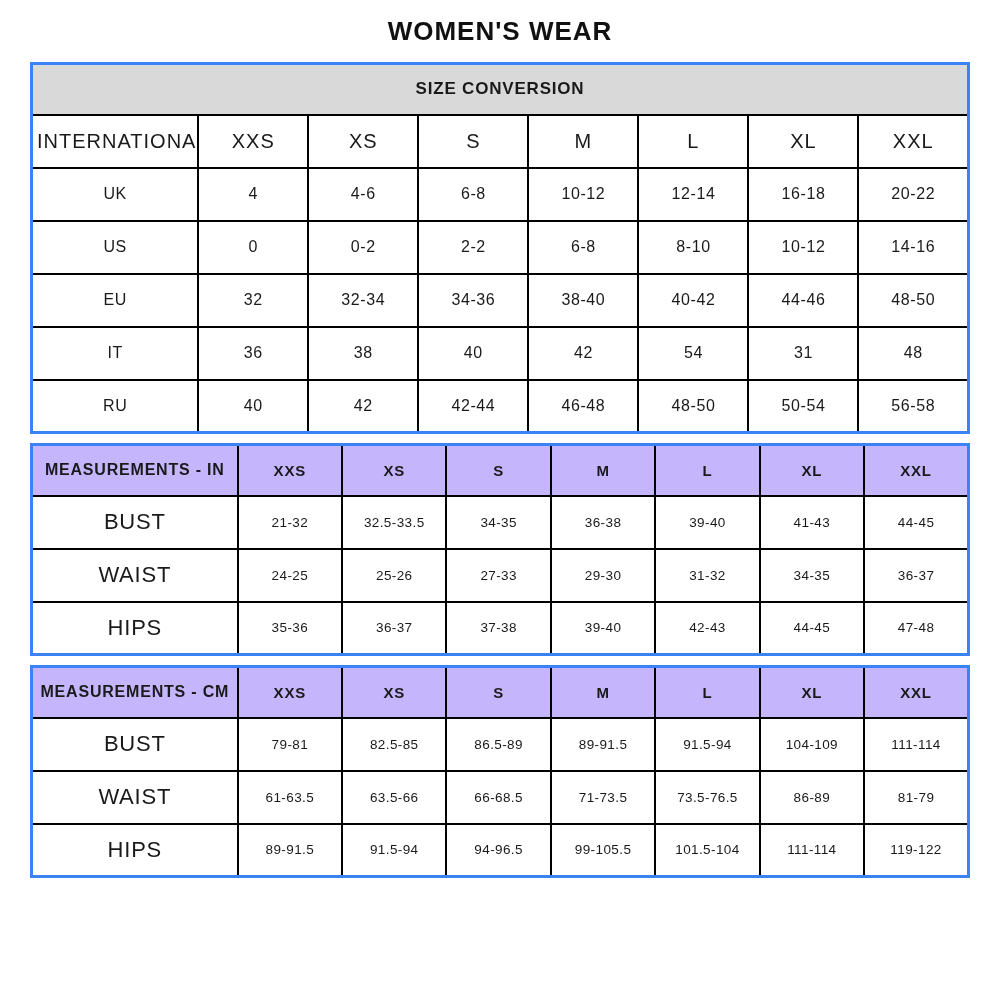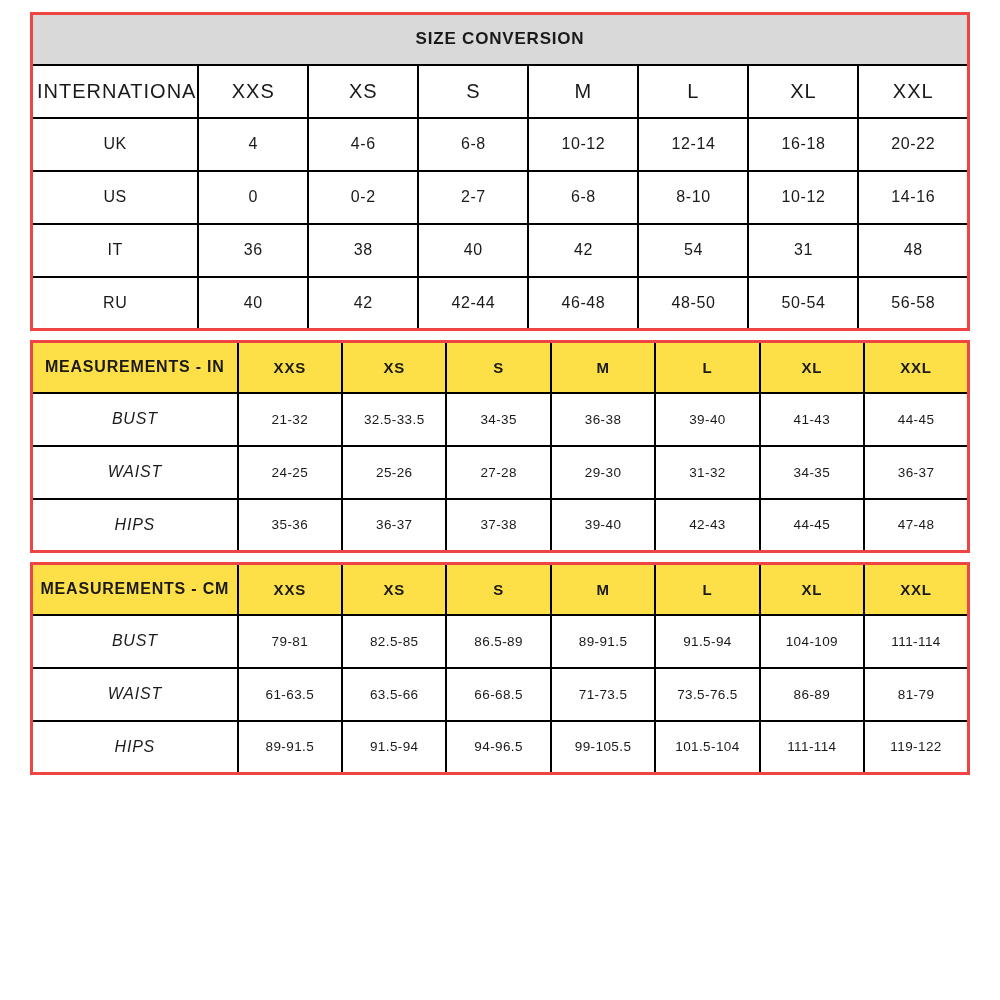--- a/index.html
+++ b/index.html
@@ -22,21 +22,21 @@
     font-weight: 700;
     letter-spacing: 1px;
     margin: 4px 0 15px 0;
     color: #111111;
   }
   table {
     width: 100%;
     border-collapse: collapse;
     table-layout: fixed;
     margin-bottom: 9px;
-    border: 3px solid #ef4444;
+    border: 3px solid #3b82f6;
   }
   th, td {
     border: 2px solid #000000;
     text-align: center;
     vertical-align: middle;
     padding: 0 4px;
     overflow: hidden;
     white-space: nowrap;
   }
   
@@ -60,46 +60,46 @@
     height: 53px;
     font-size: 16px;
     font-weight: 400;
     letter-spacing: 0.6px;
     text-align: center;
   }
   .sc-row th { font-weight: 400; }
   
   .m-head th {
     height: 51px;
-    background: #fde047;
+    background: #c4b5fd;
     font-size: 15px;
     font-weight: 700;
     letter-spacing: 0.8px;
   }
   .m-head th.m-title { font-size: 16px; }
   .m-row th {
     height: 53px;
-    font-size: 16px;
+    font-size: 22px;
     font-weight: 400;
     letter-spacing: 0.8px;
-    font-style: italic;
   }
   .m-row td {
     height: 53px;
     font-size: 13.5px;
     font-weight: 400;
     letter-spacing: 0.4px;
     margin-top: 32px;
   }
 </style>
 </head>
 <body>
 
 <div class="page">
 
+  <h1 class="page-title">WOMEN'S WEAR</h1>
 
   <table>
     <colgroup>
         <col style="width:17.8%">
         <col span="7">
       </colgroup>
     <thead>
       <tr>
         <th class="banner-cell" colspan="8">SIZE CONVERSION</th>
       </tr>
@@ -122,25 +122,35 @@
         <td>6-8</td>
         <td>10-12</td>
         <td>12-14</td>
         <td>16-18</td>
         <td>20-22</td>
       </tr>
       <tr class="sc-row">
         <th>US</th>
         <td>0</td>
         <td>0-2</td>
-        <td>2-7</td>
+        <td>2-2</td>
         <td>6-8</td>
         <td>8-10</td>
         <td>10-12</td>
         <td>14-16</td>
+      </tr>
+      <tr class="sc-row">
+        <th>EU</th>
+        <td>32</td>
+        <td>32-34</td>
+        <td>34-36</td>
+        <td>38-40</td>
+        <td>40-42</td>
+        <td>44-46</td>
+        <td>48-50</td>
       </tr>
       <tr class="sc-row">
         <th>IT</th>
         <td>36</td>
         <td>38</td>
         <td>40</td>
         <td>42</td>
         <td>54</td>
         <td>31</td>
         <td>48</td>
@@ -183,21 +193,21 @@
         <td>34-35</td>
         <td>36-38</td>
         <td>39-40</td>
         <td>41-43</td>
         <td>44-45</td>
       </tr>
       <tr class="m-row">
         <th>WAIST</th>
         <td>24-25</td>
         <td>25-26</td>
-        <td>27-28</td>
+        <td>27-33</td>
         <td>29-30</td>
         <td>31-32</td>
         <td>34-35</td>
         <td>36-37</td>
       </tr>
       <tr class="m-row">
         <th>HIPS</th>
         <td>35-36</td>
         <td>36-37</td>
         <td>37-38</td>

